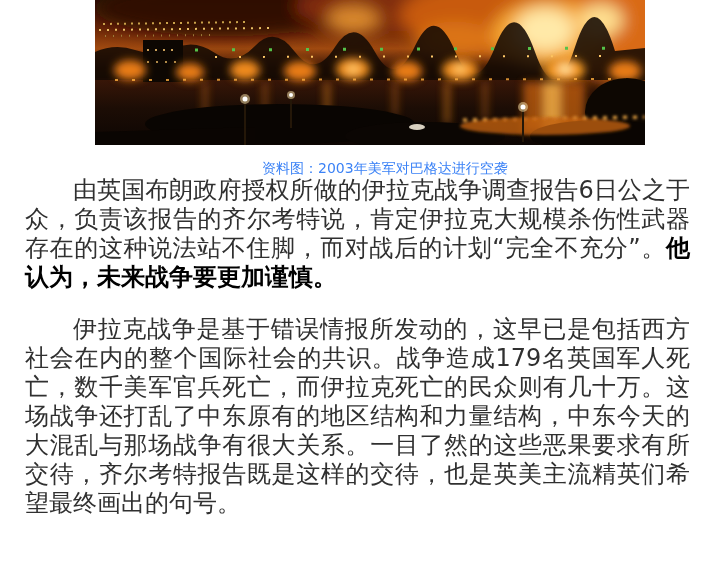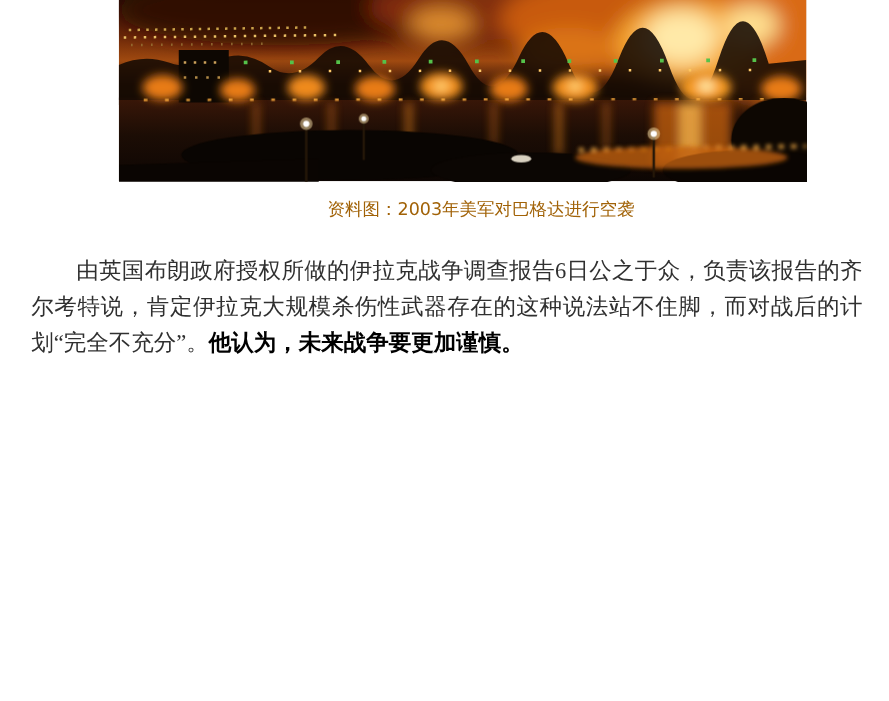--- a/index.html
+++ b/index.html
@@ -3,28 +3,27 @@
 <meta charset="utf-8">
 <style>
   html,body{margin:0;padding:0;}
   body{
     width:711px;height:561px;overflow:hidden;background:#ffffff;
     font-family:"DejaVu Sans","Liberation Sans",sans-serif;
   }
   .photo-wrap{margin:0 0 0 95px;width:550px;height:145px;}
   .photo-wrap svg{display:block;}
   .caption{
-    font-size:14px;line-height:16px;color:#a16207;
+    font-size:14px;line-height:16px;color:#3b82f6;
     margin:15px 0 0 262px;width:max-content;white-space:nowrap;
   }
   .article{
-    padding:0 21px 0 25px;margin-top:26px;
-    font-size:18px;line-height:29px;color:#303030;
+    padding:0 21px 0 25px;
+    font-size:24px;line-height:29px;color:#303030;
     text-align:justify;
-    font-family:Liberation Serif, serif;
   }
   .article p{margin:0 0 23px;text-indent:2em;}
   .article p:last-child{margin-bottom:0;}
   .article b{color:#000000;font-weight:bold;}
 </style>
 </head>
 <body>
 
 <div class="photo-wrap">
   <svg width="550" height="145" viewBox="0 0 550 145" role="img">
@@ -131,13 +130,14 @@
     <circle cx="196" cy="95" r="2" fill="#ffffff"></circle>
     <circle cx="428" cy="107" r="5" fill="#ffe9b0" opacity="0.5"></circle>
     <circle cx="428" cy="107" r="2.5" fill="#ffffff"></circle>
   </svg>
 </div>
 
 <div class="caption">资料图：2003年美军对巴格达进行空袭</div>
 
 <div class="article">
     <p><span>由英国布朗政府授权所做的伊拉克战争调查报告6日公之于众，负责该报告的齐尔考特说，肯定伊拉克大规模杀伤性武器存在的这种说法站不住脚，而对战后的计划“完全不充分”。</span><b>他认为，未来战争要更加谨慎。</b></p>
+    <p><span>伊拉克战争是基于错误情报所发动的，这早已是包括西方社会在内的整个国际社会的共识。战争造成179名英国军人死亡，数千美军官兵死亡，而伊拉克死亡的民众则有几十万。这场战争还打乱了中东原有的地区结构和力量结构，中东今天的大混乱与那场战争有很大关系。一目了然的这些恶果要求有所交待，齐尔考特报告既是这样的交待，也是英美主流精英们希望最终画出的句号。</span></p>
   </div>
 
 </body></html>

